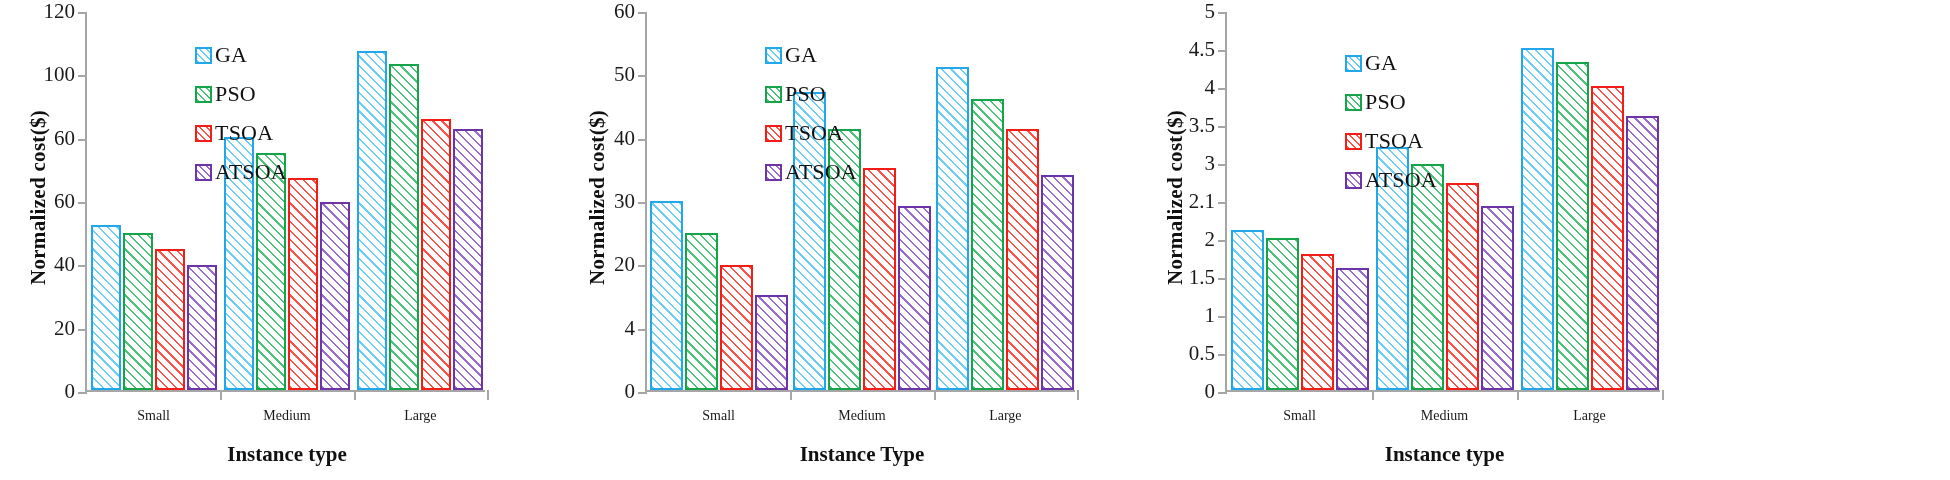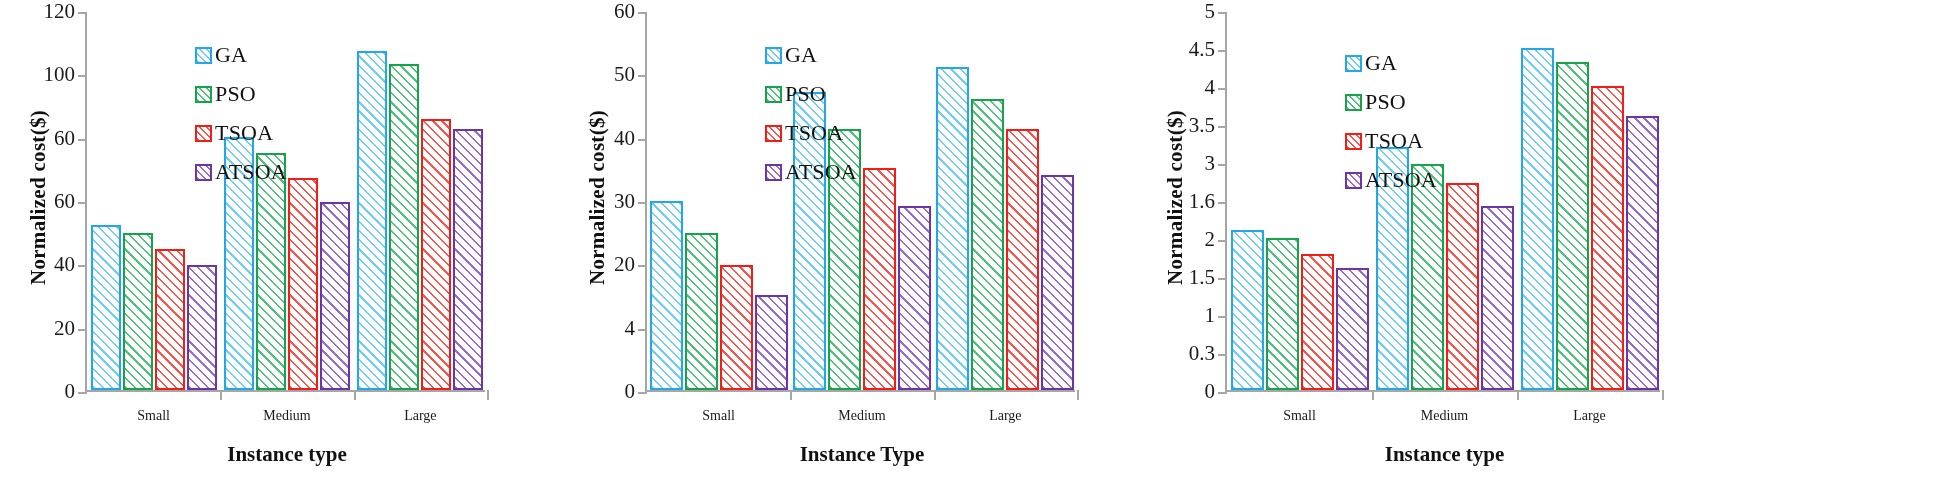--- a/index.html
+++ b/index.html
@@ -252,29 +252,29 @@
   </div>
 
   <div class="spacer-b"></div>
 
   <div class="panel panel-3">
     <div class="ytitle" id="p3-ytitle" style="left: -75px; top: 185px; width: 260px; text-align: center;">Normalized cost($)</div>
     <div class="plot" id="p3-plot" style="left: 105px; top: 12px; width: 435px; height: 380px;">
         <div class="tick" style="top: 380px;"></div>
         <div class="ticklabel" style="top: 380px;">0</div>
         <div class="tick" style="top: 342px;"></div>
-        <div class="ticklabel" style="top: 342px;">0.3</div>
+        <div class="ticklabel" style="top: 342px;">0.5</div>
         <div class="tick" style="top: 304px;"></div>
         <div class="ticklabel" style="top: 304px;">1</div>
         <div class="tick" style="top: 266px;"></div>
         <div class="ticklabel" style="top: 266px;">1.5</div>
         <div class="tick" style="top: 228px;"></div>
         <div class="ticklabel" style="top: 228px;">2</div>
         <div class="tick" style="top: 190px;"></div>
-        <div class="ticklabel" style="top: 190px;">1.6</div>
+        <div class="ticklabel" style="top: 190px;">2.1</div>
         <div class="tick" style="top: 152px;"></div>
         <div class="ticklabel" style="top: 152px;">3</div>
         <div class="tick" style="top: 114px;"></div>
         <div class="ticklabel" style="top: 114px;">3.5</div>
         <div class="tick" style="top: 76px;"></div>
         <div class="ticklabel" style="top: 76px;">4</div>
         <div class="tick" style="top: 38px;"></div>
         <div class="ticklabel" style="top: 38px;">4.5</div>
         <div class="tick" style="top: 0px;"></div>
         <div class="ticklabel" style="top: 0px;">5</div>

